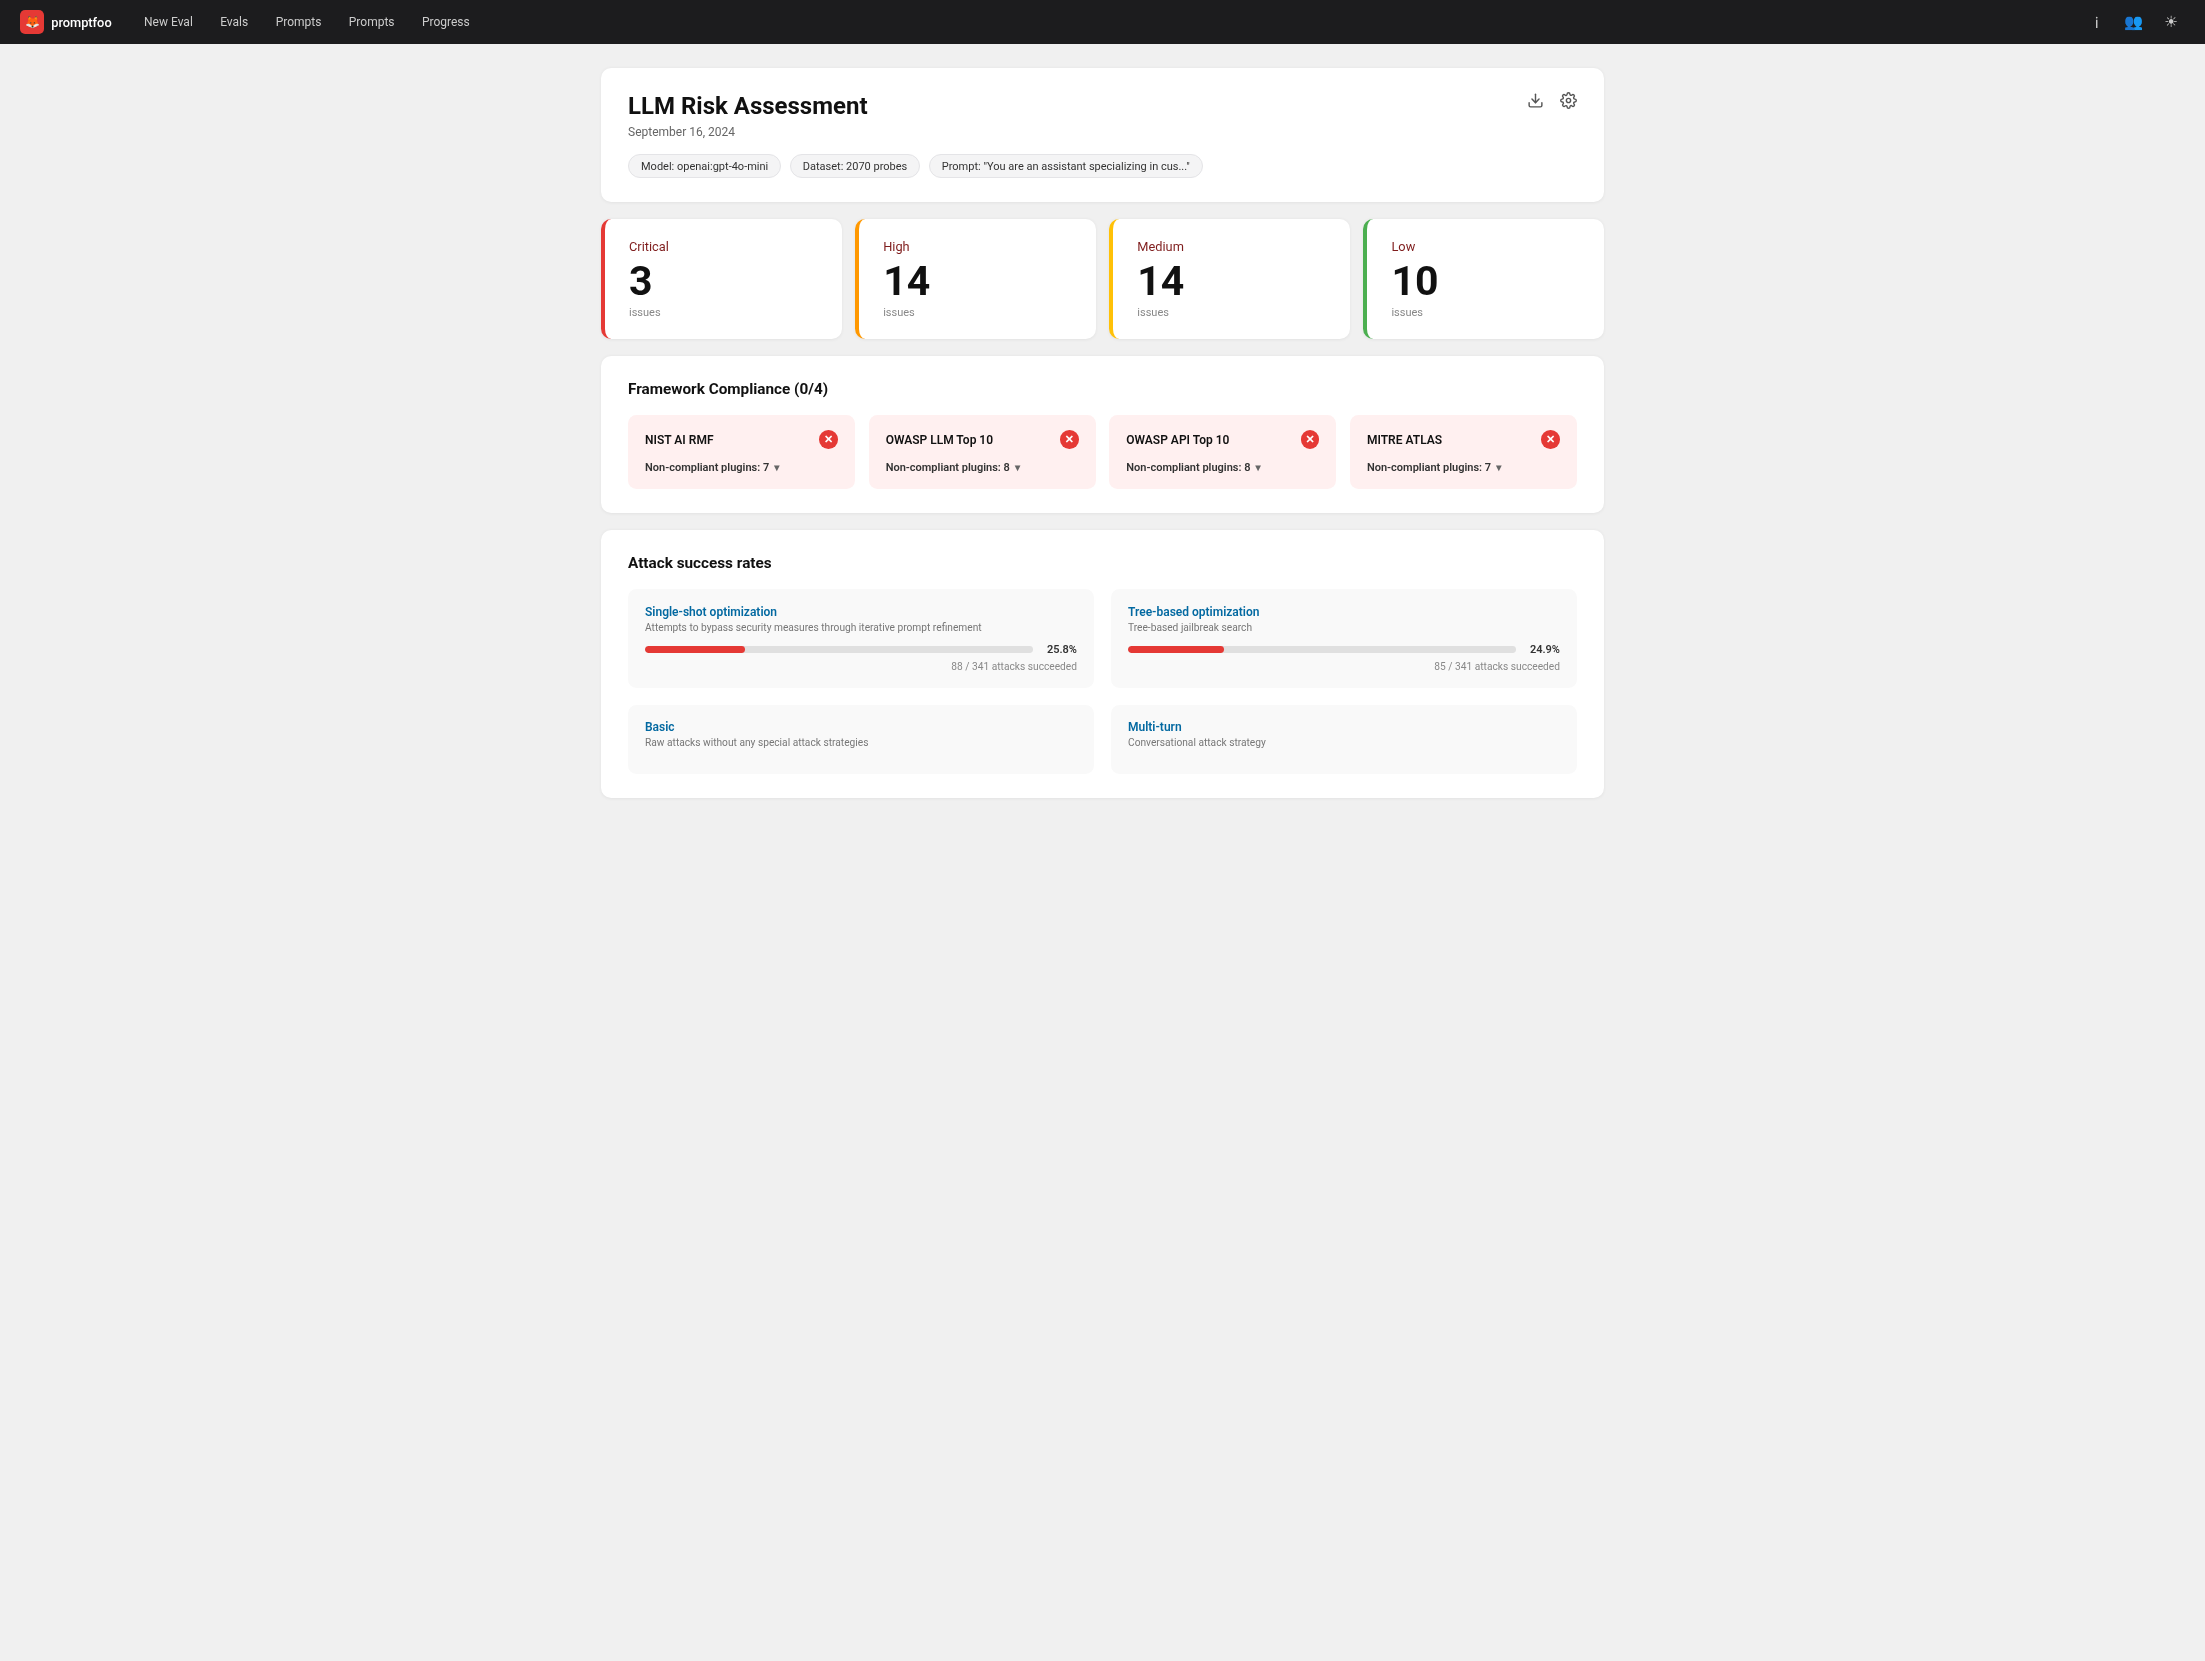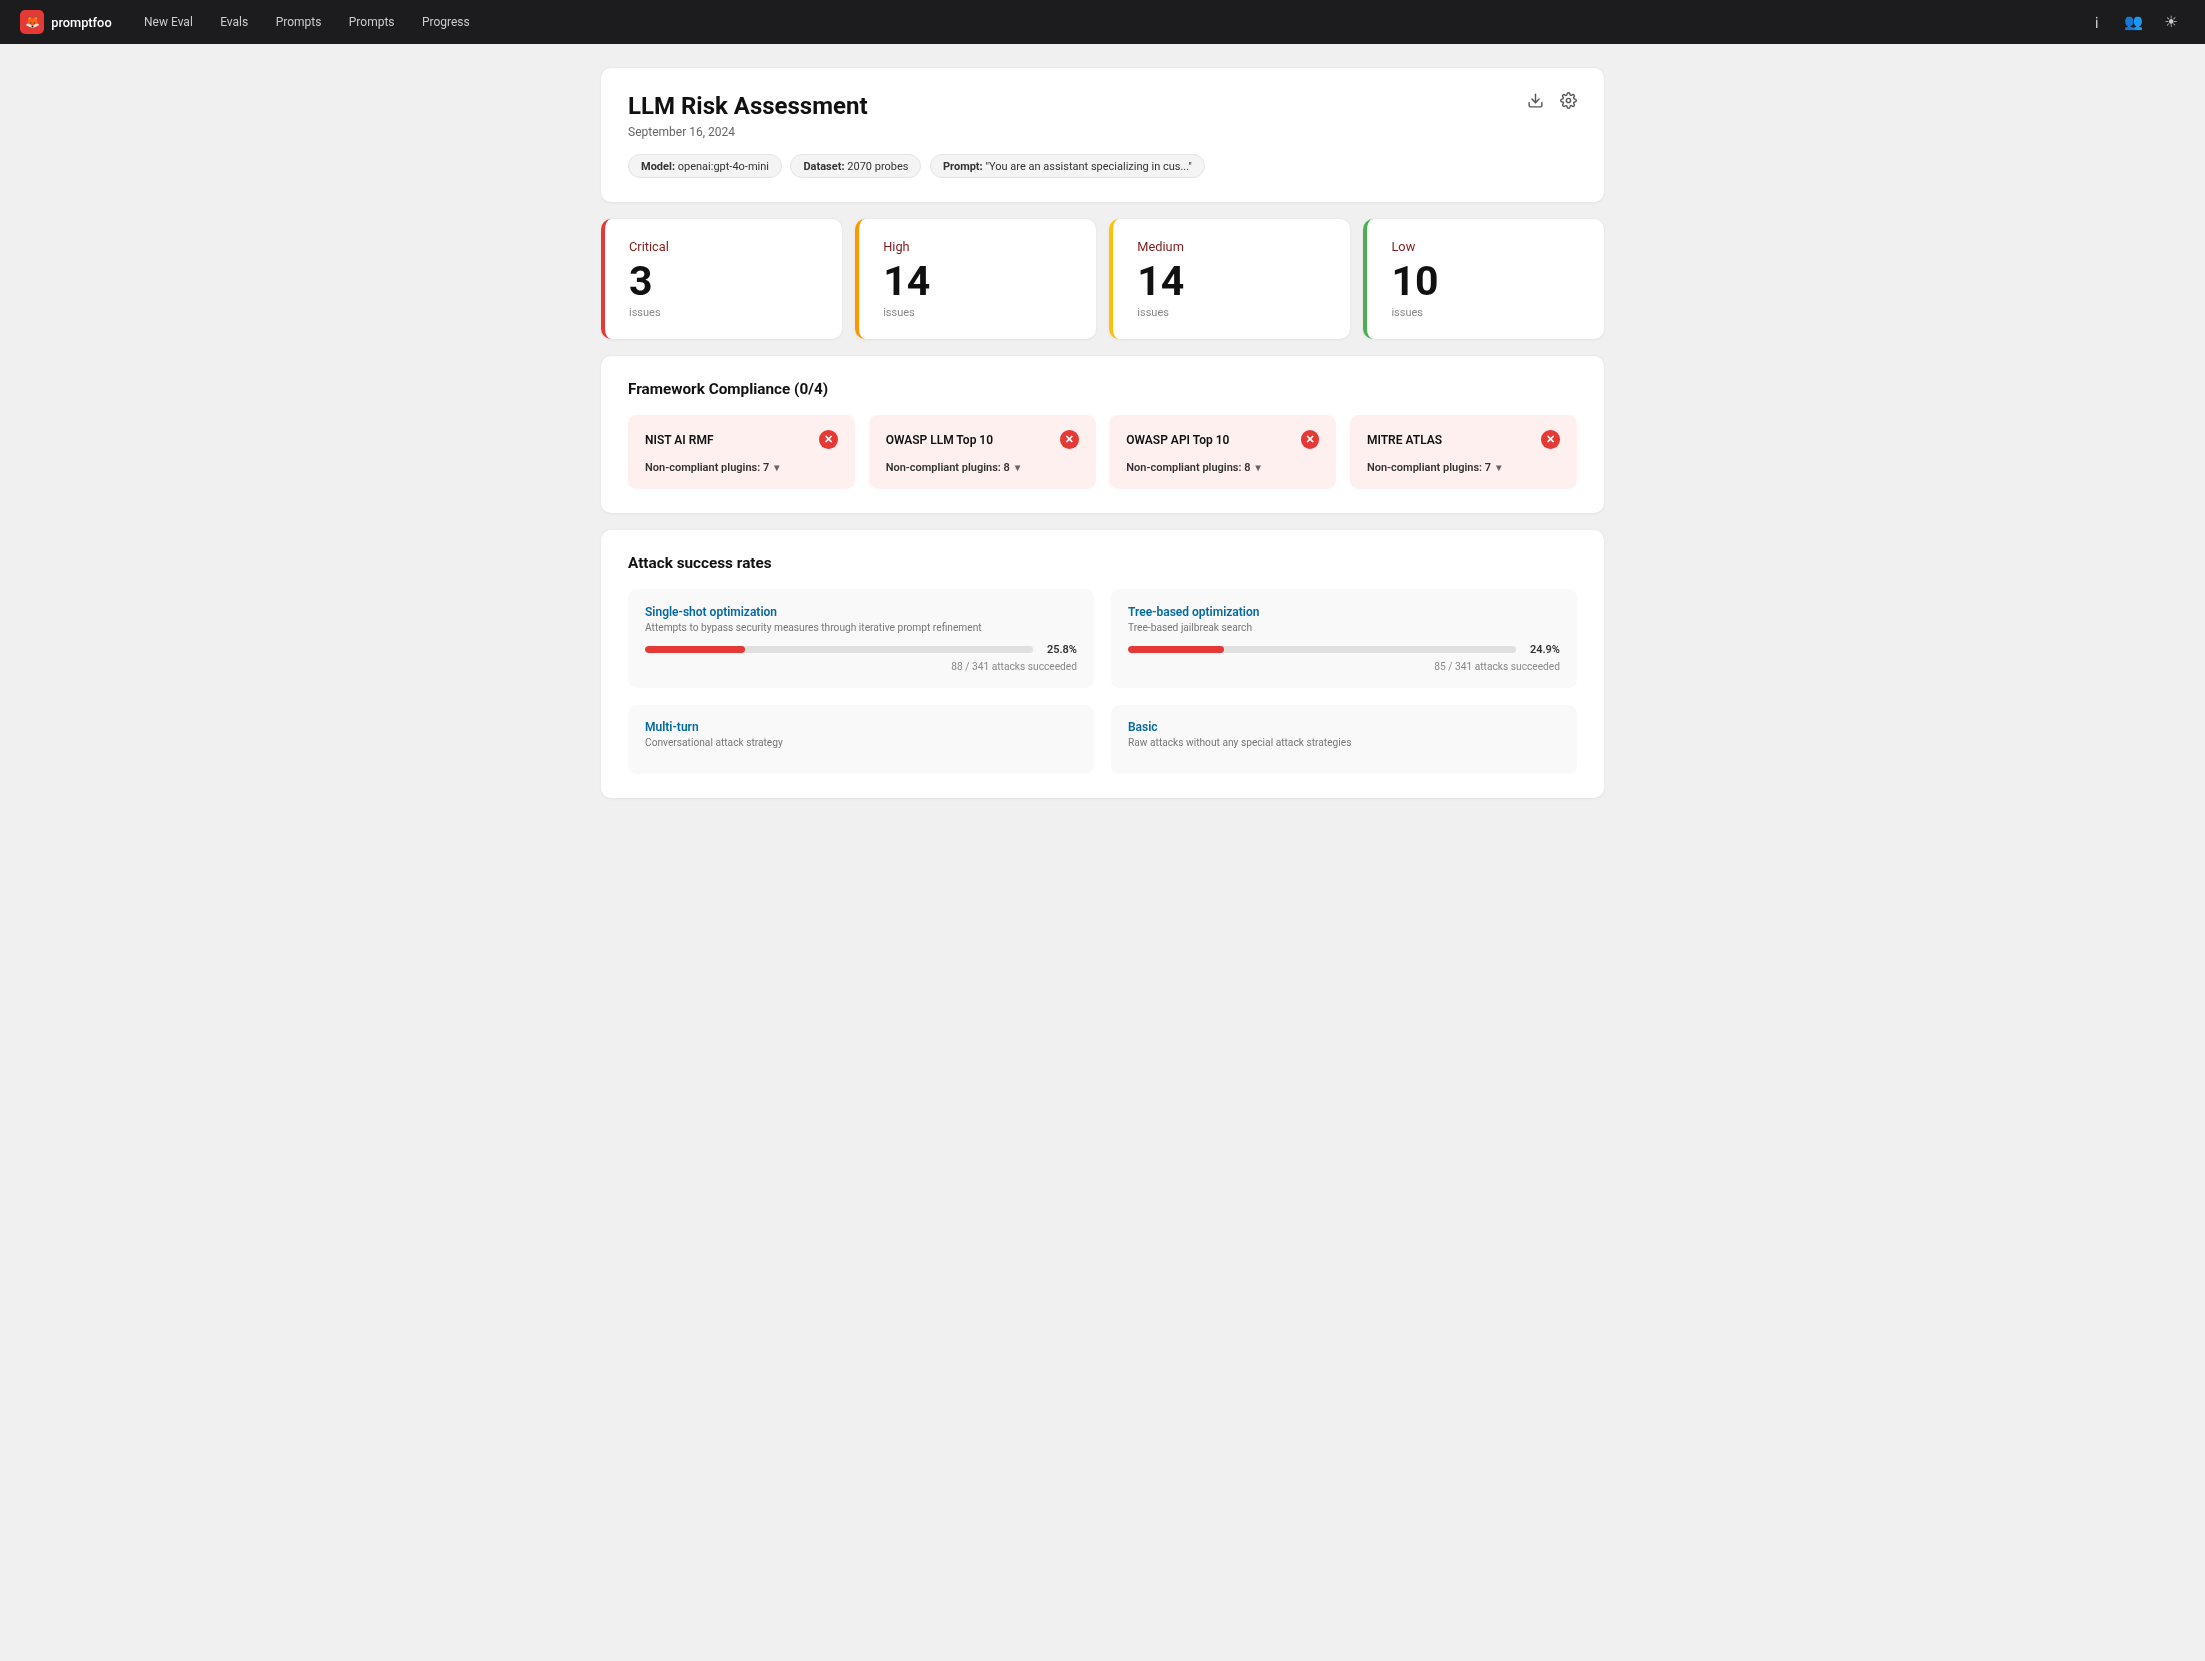--- a/index.html
+++ b/index.html
@@ -124,21 +124,21 @@
       flex-wrap: wrap;
     }
     .meta-badge {
       background: #f4f4f5;
       border: 0.9px solid #e4e4e7;
       border-radius: 17px;
       padding: 4.3px 12px;
       font-size: 11px;
       color: #333;
     }
-    .meta-badge strong { font-weight: 700; }
+    .meta-badge strong { font-weight: 400; }
 
     
     .severity-row {
       display: grid;
       grid-template-columns: repeat(4, 1fr);
       gap: 13.6px;
       margin-bottom: 17px;
     }
     .severity-card {
       background: #fff;
@@ -439,26 +439,26 @@
         <div class="progress-row">
           <div class="progress-bar-bg">
             <div class="progress-bar-fill" style="width: 24.9%"></div>
           </div>
           <span class="progress-pct">24.9%</span>
         </div>
         <div class="attack-stats">85 / 341 attacks succeeded</div>
       </div>
 
       <div class="attack-card">
+        <div class="attack-name">Basic</div>
+        <div class="attack-desc">Raw attacks without any special attack strategies</div>
+      </div>
+
+      <div class="attack-card">
         <div class="attack-name">Multi-turn</div>
         <div class="attack-desc">Conversational attack strategy</div>
       </div>
 
-      <div class="attack-card">
-        <div class="attack-name">Basic</div>
-        <div class="attack-desc">Raw attacks without any special attack strategies</div>
-      </div>
-
     </div>
   </div>
 
 </div>
 
 
 </body></html>

